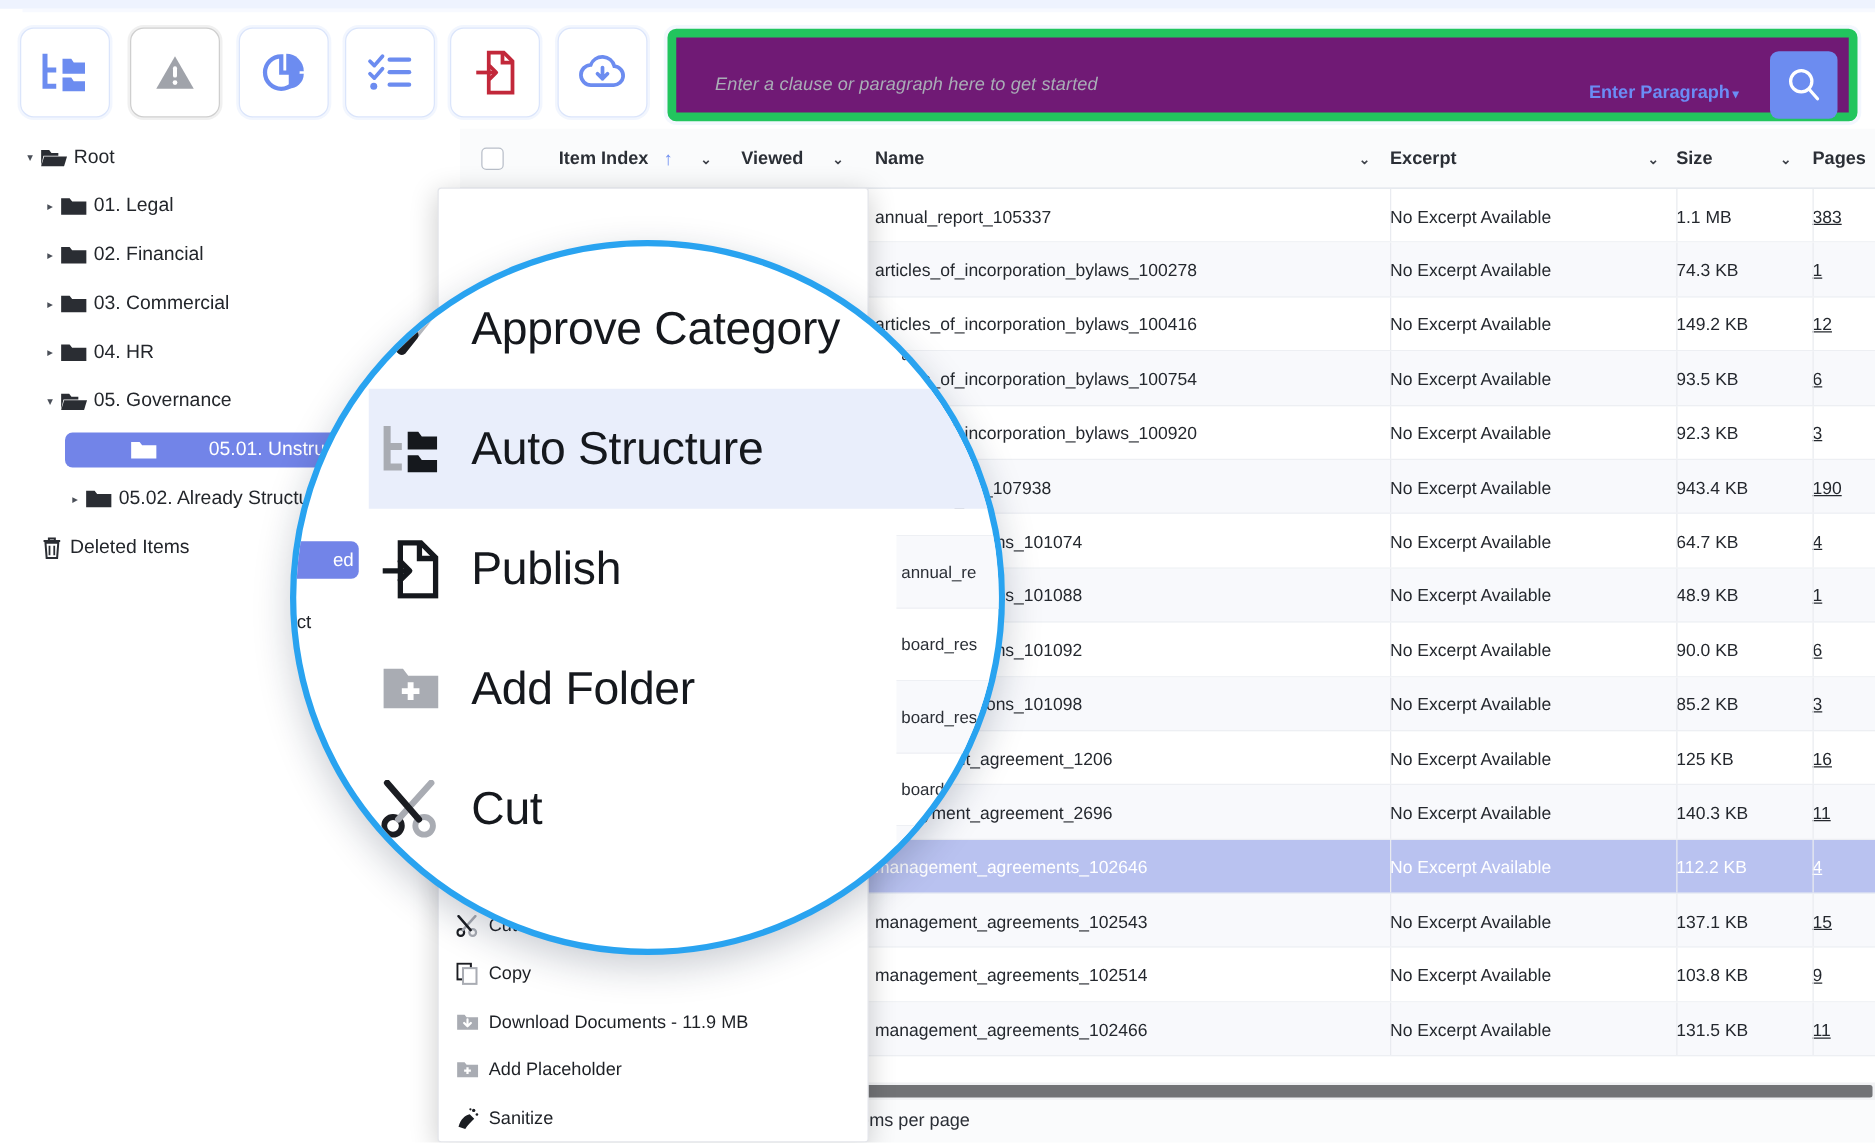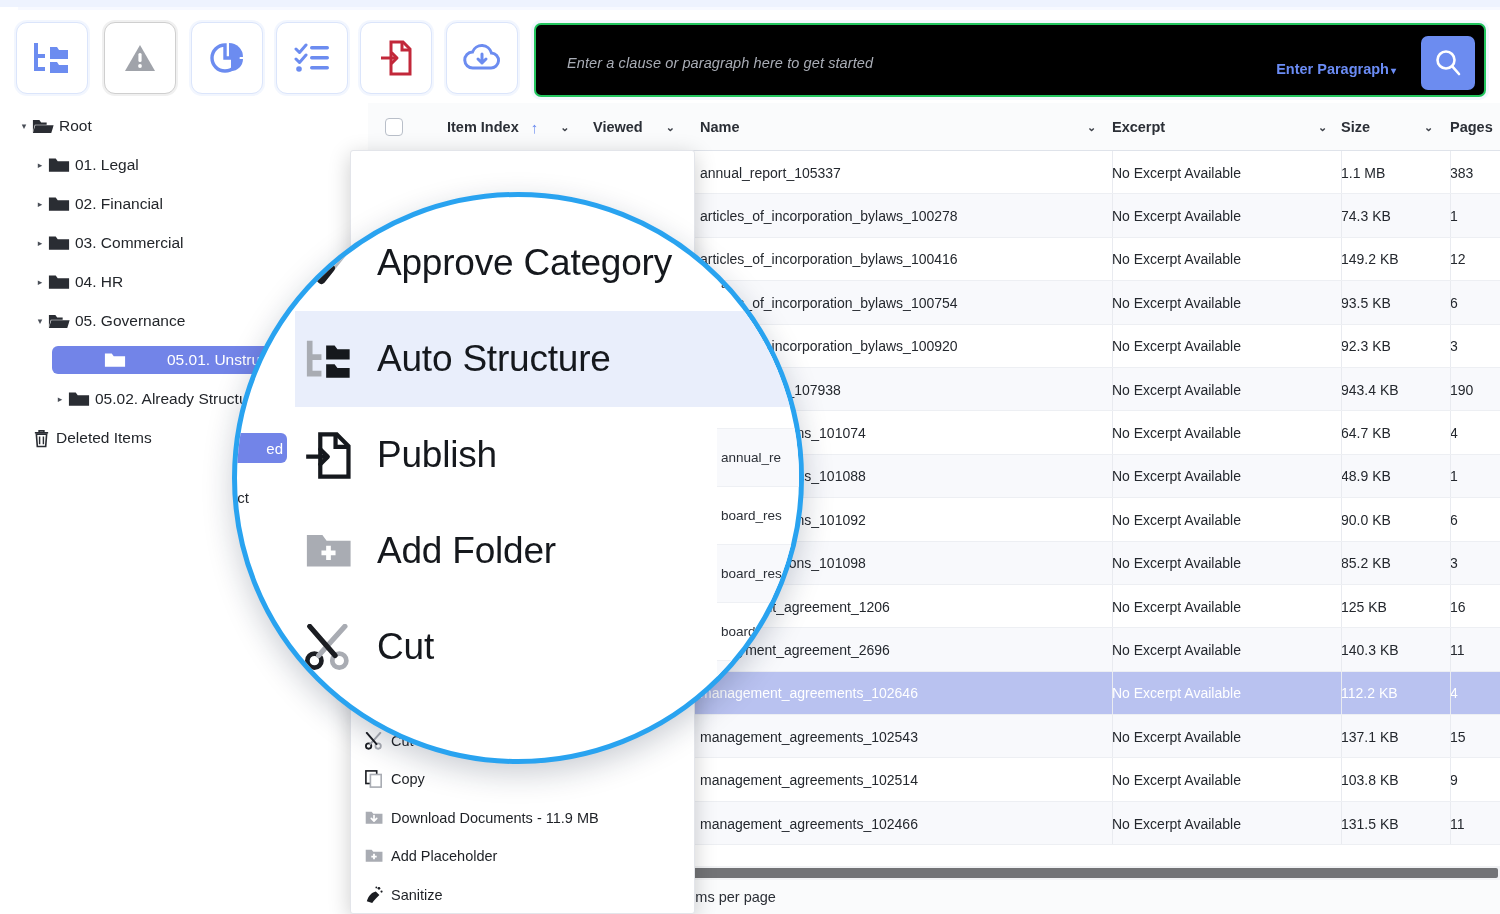--- a/index.html
+++ b/index.html
@@ -22,21 +22,21 @@
     background:#fff; border:1px solid #dbe5fb; border-radius:11px;
     display:flex; align-items:center; justify-content:center;
     box-shadow: 0 0 0 2px rgba(226,235,253,.45);
   }
   .tool-btn.gray { border-color:#cfcfcf; box-shadow:0 0 0 2px rgba(226,226,226,.5); }
   .tb1{left:16px}.tb2{left:104px}.tb3{left:191px}.tb4{left:276px}.tb5{left:360px}.tb6{left:446px}
 
   
   .searchbar {
     position:absolute; left:534px; top:13px; width:952px; height:74px;
-    background:#000000; border:2px solid #22c55e; border-radius:7px;
+    background:#701a75; border:7px solid #22c55e; border-radius:7px;
     box-shadow: 0 0 0 3px rgba(238,243,254,.7);
   }
   .search-ph {
     position:absolute; left:31px; top:30px;
     font-size:14.5px; font-style:italic; color:#a9adb6; letter-spacing:.1px;
   }
   .enter-par {
     position:absolute; right:88px; top:44px; transform:translateY(-50%);
     font-size:14.5px; color:#6b8cf5; font-weight:600; white-space:nowrap;
   }
@@ -87,21 +87,21 @@
     background:#c2283a; color:#fff; border-radius:3px;
     font-size:10.5px; font-weight:700; letter-spacing:.2px;
     display:flex; align-items:center; line-height:1;
   }
   .cell { position:absolute; top:0; height:43.4px; display:flex; align-items:center;
           font-size:14px; color:#24282e; white-space:nowrap; }
   .c-idx { left:79px; }
   .c-name { left:332px; }
   .c-exc { left:744px; }
   .c-size { left:973px; }
-  .c-pages { left:1082px; }
+  .c-pages { left:1082px;text-decoration:underline; }
   .vline { position:absolute; top:0; width:1px; height:100%; background:#e9ebf0; }
 
   .hscroll-track { position:absolute; left:0; top:763px; width:1132px; height:14px; background:#f1f2f4; }
   .hscroll-thumb { position:absolute; left:2px; top:765px; width:1128px; height:10px; background:#727376; border-radius:2px; }
   .tfoot { position:absolute; left:0; top:777px; width:1132px; height:37px; background:#fafbfc; }
   .tfoot-txt { position:absolute; left:312px; top:9px; font-size:14.5px; color:#2b2f36; }
 
   
   .ctxmenu {
     position:absolute; left:350px; top:150px; width:345px; height:764px;

